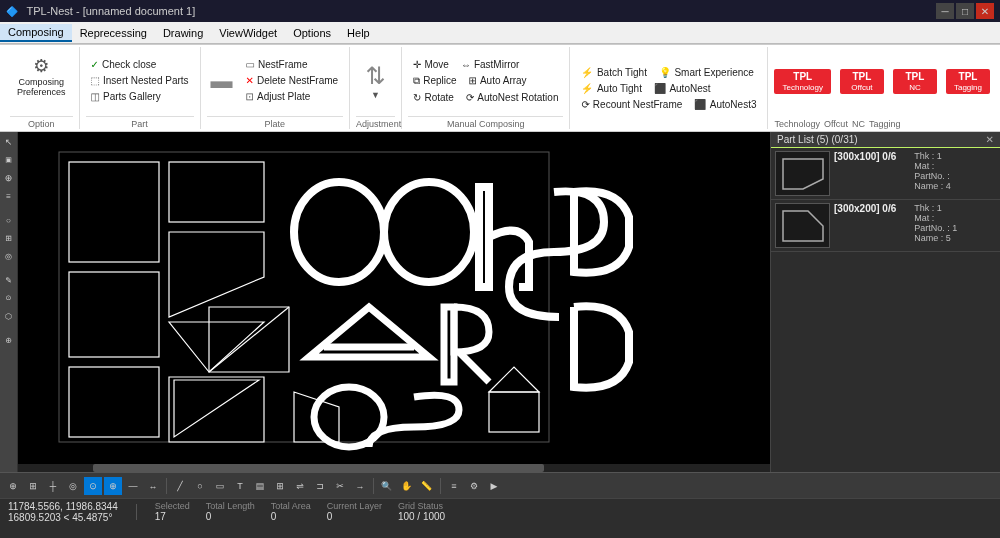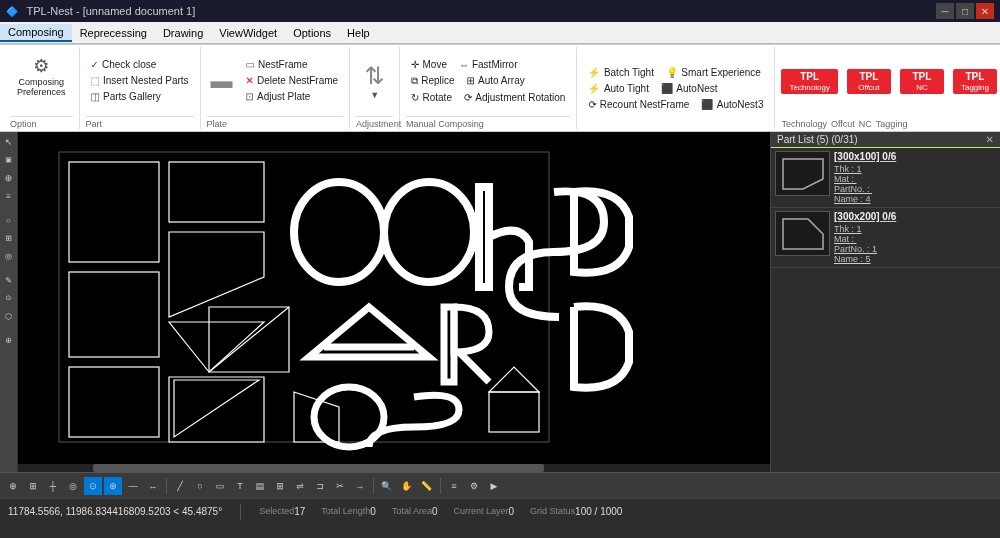--- a/index.html
+++ b/index.html
@@ -37,21 +37,21 @@
       border-top: 1px solid #ccc; background: #fff; padding: 2px 4px;
     }
 
     .ribbon-group {
       display: flex; flex-direction: column; align-items: stretch;
       border-right: 1px solid #ddd; padding: 0 6px; min-width: fit-content;
     }
     .ribbon-group:last-child { border-right: none; }
 
     .ribbon-group-label {
-      text-align: left; font-size: 9px; color: #666; margin-top: 2px; padding-top: 2px; border-top: 1px solid #ddd;
+      text-align: center; font-size: 9px; color: #666; margin-top: 2px; padding-top: 2px; border-top: 1px solid #ddd;
     }
 
     .ribbon-group-items {
       display: flex; flex-direction: column; gap: 1px; flex: 1; justify-content: center;
     }
 
     .ribbon-row { display: flex; gap: 2px; align-items: center; }
 
     .ribbon-btn {
       display: flex; align-items: center; gap: 3px;
@@ -107,40 +107,40 @@
     .part-list-close { cursor: pointer; color: #aaa; font-size: 10px; }
 
     .part-item {
       display: flex; gap: 4px; padding: 3px 4px; border-bottom: 1px solid #444;
       cursor: pointer;
     }
     .part-thumb {
       width: 55px; height: 45px; background: #1a1a1a; border: 1px solid #555;
       flex-shrink: 0; display: flex; align-items: center; justify-content: center;
     }
-    .part-info { display: flex; flex-direction: column; color: #ccc; font-size: 9px; gap: 0; text-decoration: underline; }
+    .part-info { display: flex; flex-direction: row; color: #ccc; font-size: 9px; gap: 18px; }
     .part-title { color: #eee; font-size: 10px; font-weight: bold; margin-bottom: 2px; }
 
     
     #bottom-toolbar {
       height: 26px; background: #3a3a3a; border-top: 1px solid #555;
       display: flex; align-items: center; gap: 2px; padding: 0 4px;
       overflow: hidden;
     }
     .toolbar-btn { width: 18px; height: 18px; display: flex; align-items: center; justify-content: center; cursor: pointer; color: #ccc; font-size: 9px; border: 1px solid transparent; background: transparent; }
     .toolbar-btn.active { background: #0078d7; }
     .toolbar-sep { width: 1px; height: 16px; background: #555; margin: 0 2px; }
 
     
     #status-bar {
       height: 26px; background: #2d2d2d; border-top: 1px solid #444;
       display: flex; align-items: center; padding: 0 8px; gap: 16px;
       color: #aaa; font-size: 10px;
     }
-    .status-field { display: flex; flex-direction: row; }
+    .status-field { display: flex; flex-direction: column; }
     .status-val { color: #ddd; }
     .status-label { color: #888; font-size: 9px; }
 
     
     #h-scroll { width: 100%; height: 8px; background: #222; cursor: pointer; }
     #h-scroll-thumb { height: 8px; width: 60%; margin-left: 10%; background: #555; border-radius: 2px; }
   </style>
 </head>
 <body>
 
@@ -254,21 +254,21 @@
             <span>Auto Array</span>
           </button>
         </div>
         <div class="ribbon-row">
           <button class="ribbon-btn">
             <span>↻</span>
             <span>Rotate</span>
           </button>
           <button class="ribbon-btn">
             <span>⟳</span>
-            <span>Adjustment Rotation</span>
+            <span>AutoNest Rotation</span>
           </button>
         </div>
       </div>
       <div class="ribbon-group-label">Manual Composing</div>
     </div>
 
     <div class="ribbon-group">
       <div class="ribbon-group-items">
         <div class="ribbon-row">
           <button class="ribbon-btn">

